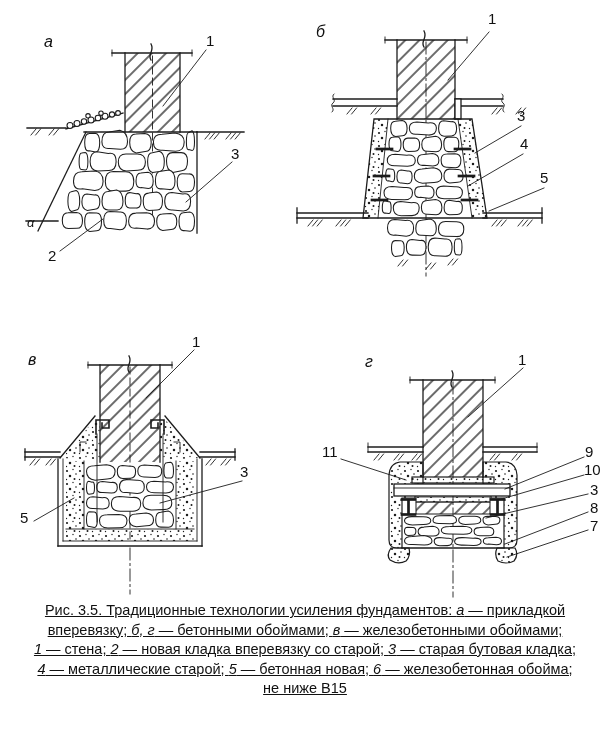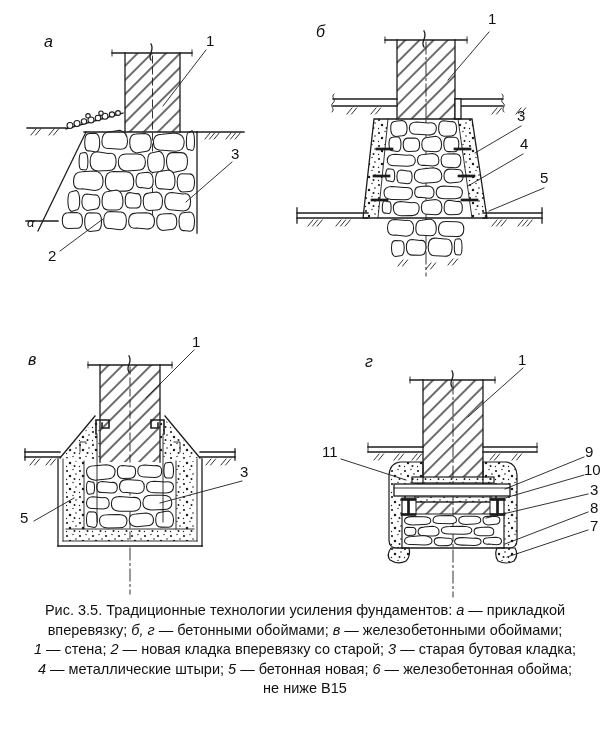--- a/index.html
+++ b/index.html
@@ -14,21 +14,21 @@
   .stone{fill:#fff;stroke:#1c1c1c;stroke-width:1.05;stroke-linejoin:round;}
   .stipf{fill:url(#stip);stroke:none;}
   .stipo{fill:url(#stip);stroke:#1c1c1c;stroke-width:1.2;}
   .hatchf{fill:url(#hatch);stroke:none;}
   .wh{fill:#fff;stroke:#1c1c1c;stroke-width:1.3;}
   .peb{fill:#fff;stroke:#1c1c1c;stroke-width:1.1;}
   .lbl{position:absolute;font-size:15px;line-height:15px;white-space:nowrap;}
   .lbl.it{font-style:italic;font-size:16px;}
   .lbl.sm{font-size:13px;font-style:italic;}
   .cap{position:absolute;left:4px;right:4px;top:601px;text-align:center;
-       font-size:14.5px;line-height:19.5px;}
+       font-size:14.5px;line-height:19.5px;text-decoration:underline;}
   .cap .it{font-style:italic;}
 </style>
 </head>
 <body>
 
 <div class="page">
 
 <svg width="610" height="600" viewBox="0 0 610 600">
   <defs>
     <pattern id="hatch" width="10" height="10" patternUnits="userSpaceOnUse" patternTransform="rotate(45)">
@@ -374,17 +374,17 @@
 <span class="lbl" style="left:585px;top:444px">9</span>
 <span class="lbl" style="left:584px;top:462px">10</span>
 <span class="lbl" style="left:590px;top:482px">3</span>
 <span class="lbl" style="left:590px;top:500px">8</span>
 <span class="lbl" style="left:590px;top:518px">7</span>
 
 <div class="cap">
       <div class="cap-line"><span>Рис. 3.5. Традиционные технологии усиления фундаментов: </span><span class="it">а</span><span> — прикладкой</span></div>
       <div class="cap-line"><span>вперевязку; </span><span class="it">б, г</span><span> — бетонными обоймами; </span><span class="it">в</span><span> — железобетонными обоймами;</span></div>
       <div class="cap-line"><span class="it">1</span><span> — стена; </span><span class="it">2</span><span> — новая кладка вперевязку со старой; </span><span class="it">3</span><span> — старая бутовая кладка;</span></div>
-      <div class="cap-line"><span class="it">4</span><span> — металлические штыри; </span><span class="it">5</span><span> — бетонная новая; </span><span class="it">6</span><span> — железобетонная обойма;</span></div>
+      <div class="cap-line"><span class="it">4</span><span> — металлические старой; </span><span class="it">5</span><span> — бетонная новая; </span><span class="it">6</span><span> — железобетонная обойма;</span></div>
       <div class="cap-line"><span>не ниже В15</span></div>
     </div>
 
 </div>
 
 </body></html>

